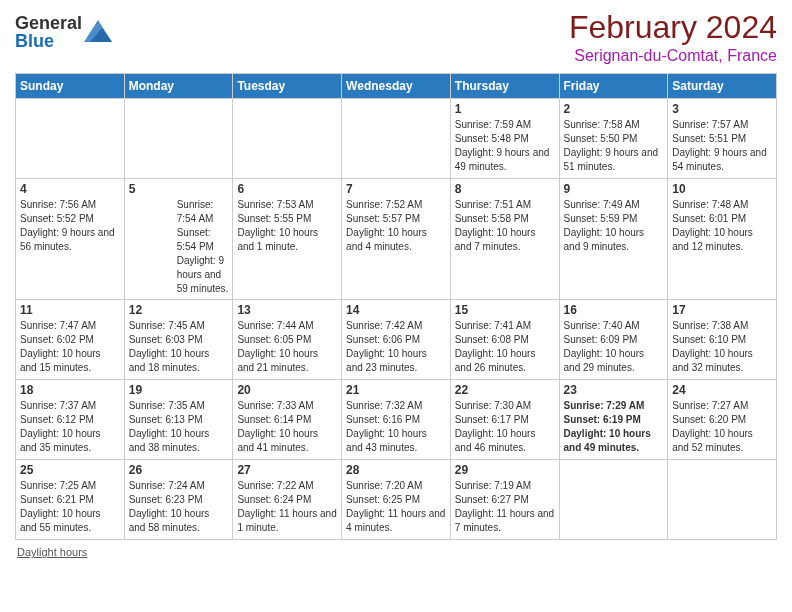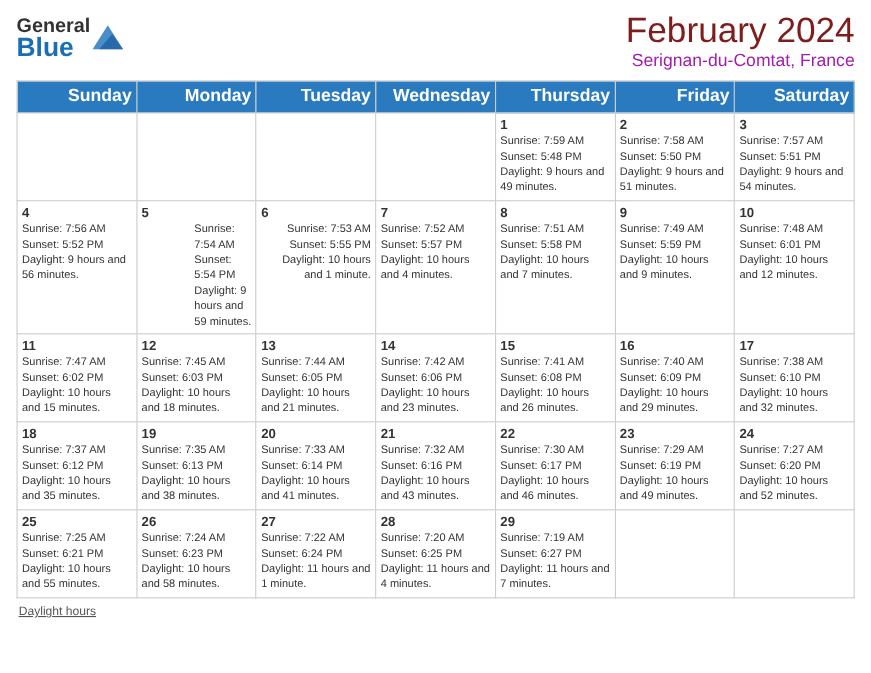--- a/index.html
+++ b/index.html
@@ -31,21 +31,21 @@
       display: flex;
       flex-direction: column;
       line-height: 1;
     }
     .logo-general {
       font-size: 18px;
       font-weight: bold;
       color: #333;
     }
     .logo-blue {
-      font-size: 24px;
+      font-size: 18px;
       font-weight: bold;
       color: #1a6eb5;
     }
     .logo-icon {
       width: 28px;
       height: 22px;
       margin-left: 2px;
       margin-top: -2px;
     }
     .title-block {
@@ -63,24 +63,24 @@
       margin-top: 2px;
     }
     .calendar-table {
       width: 100%;
       border-collapse: collapse;
       table-layout: fixed;
     }
     .calendar-table th {
       background: #2a7abf;
       color: #fff;
-      font-size: 16px;
+      font-size: 12px;
       font-weight: bold;
       padding: 5px 4px;
-      text-align: right;
+      text-align: left;
       border: 1px solid #ccc;
     }
     .calendar-table td {
       border: 1px solid #ccc;
       vertical-align: top;
       padding: 3px 4px;
       font-size: 10.5px;
       color: #333;
       height: 80px;
     }
@@ -172,21 +172,21 @@
 Daylight: 9 hours and 56 minutes.</div>
           </td>
           <td>
             <span class="day-num">5</span>
             <div class="day-info" style="white-space: pre-line; margin-left: 48px;">Sunrise: 7:54 AM
 Sunset: 5:54 PM
 Daylight: 9 hours and 59 minutes.</div>
           </td>
           <td>
             <span class="day-num">6</span>
-            <div class="day-info" style="white-space: pre-line; text-align: right;">Sunrise: 7:53 AM
+            <div class="day-info" style="white-space: pre-line;">Sunrise: 7:53 AM
 Sunset: 5:55 PM
 Daylight: 10 hours and 1 minute.</div>
           </td>
           <td>
             <span class="day-num">7</span>
             <div class="day-info" style="white-space: pre-line;">Sunrise: 7:52 AM
 Sunset: 5:57 PM
 Daylight: 10 hours and 4 minutes.</div>
           </td>
           <td>
@@ -278,21 +278,21 @@
 Daylight: 10 hours and 43 minutes.</div>
           </td>
           <td>
             <span class="day-num">22</span>
             <div class="day-info" style="white-space: pre-line;">Sunrise: 7:30 AM
 Sunset: 6:17 PM
 Daylight: 10 hours and 46 minutes.</div>
           </td>
           <td>
             <span class="day-num">23</span>
-            <div class="day-info" style="white-space: pre-line;">Sunrise: 7:29 AM
+            <div class="day-info" style="white-space: pre-line; font-weight: bold;">Sunrise: 7:29 AM
 Sunset: 6:19 PM
 Daylight: 10 hours and 49 minutes.</div>
           </td>
           <td>
             <span class="day-num">24</span>
             <div class="day-info" style="white-space: pre-line;">Sunrise: 7:27 AM
 Sunset: 6:20 PM
 Daylight: 10 hours and 52 minutes.</div>
           </td>
         </tr>

